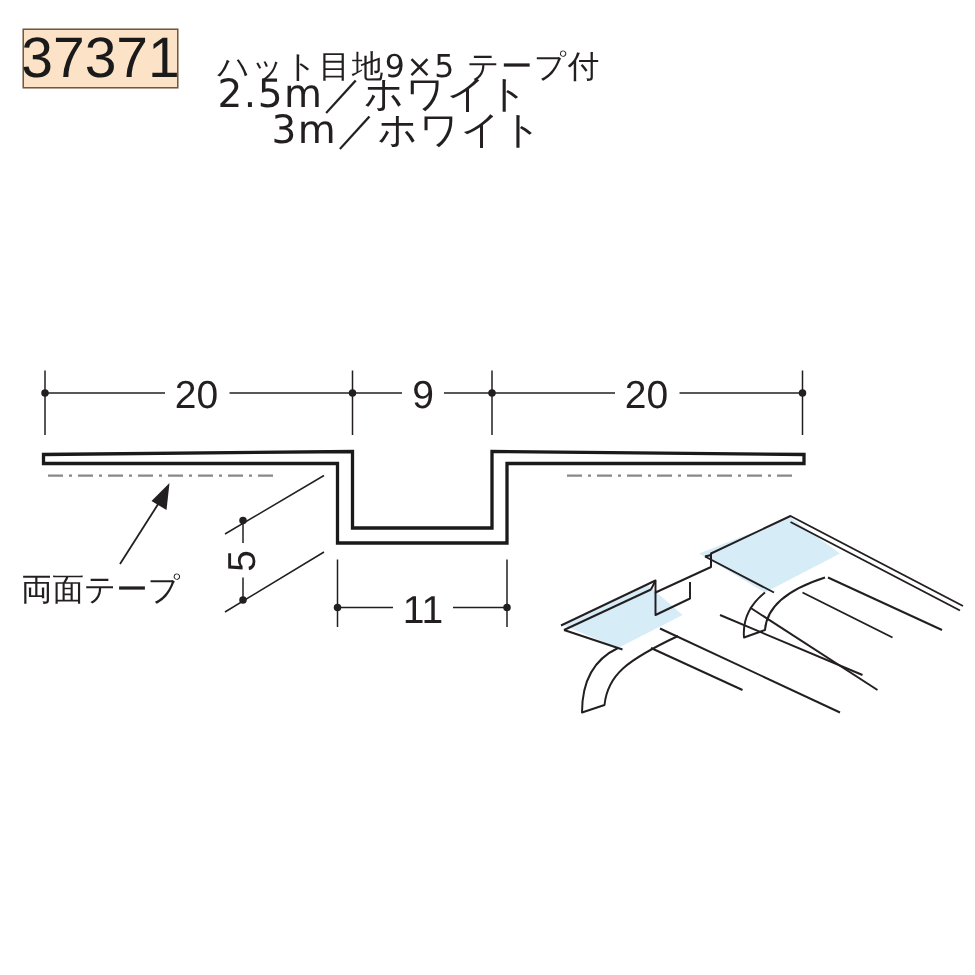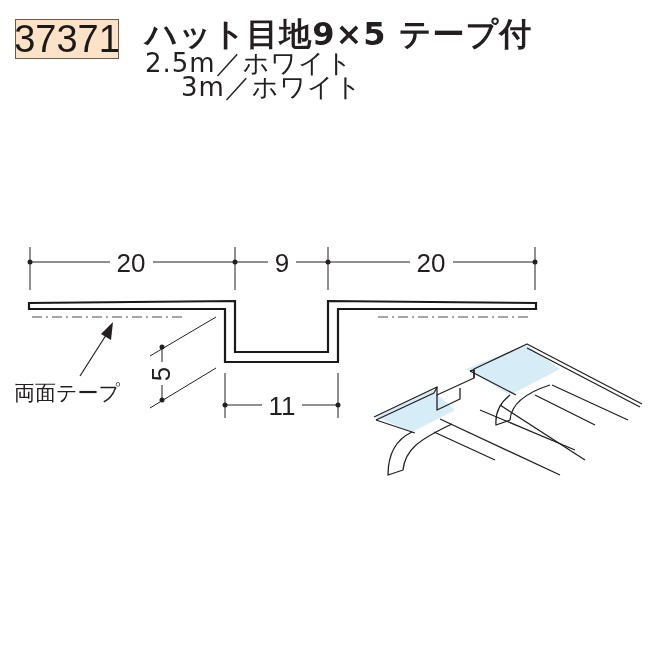--- a/index.html
+++ b/index.html
@@ -3,22 +3,22 @@
 <meta charset="utf-8">
 <style>
   html, body { margin:0; padding:0; background:#ffffff; }
   body { width:650px; height:650px; position:relative; overflow:hidden;
          font-family:"DejaVu Sans","Liberation Sans",sans-serif; color:#231f20; }
   .badge { position:absolute; left:15px; top:19px; width:104px; height:40px;
            background:#fce3c8; border:1px solid #6b5a4a; box-sizing:border-box;
            display:flex; align-items:center; justify-content:center;
            font-family:"Liberation Sans",sans-serif; font-size:38px; line-height:1;
            letter-spacing:0px; color:#1a1a1a; }
-  .title { position:absolute; left:145px; top:18px; font-size:32px; line-height:1;
-           font-weight:bold; color:#231f20; letter-spacing:1px; }
+  .title { position:absolute; left:145px; top:34px; font-size:21px; line-height:1;
+           font-weight:normal; color:#231f20; letter-spacing:1px; }
   .sub { position:absolute; left:145px; font-size:26px; line-height:1; color:#231f20; letter-spacing:1px; }
   .sub1 { top:50px; }
   .sub2 { top:74px;margin-left:36px; }
   svg { position:absolute; left:0; top:0; }
   .dimtxt { font-family:"Liberation Sans",sans-serif; font-size:26px; fill:#231f20; }
   .lbl { font-family:"DejaVu Sans",sans-serif; font-size:21px; fill:#231f20; }
 </style>
 </head>
 <body>
 

